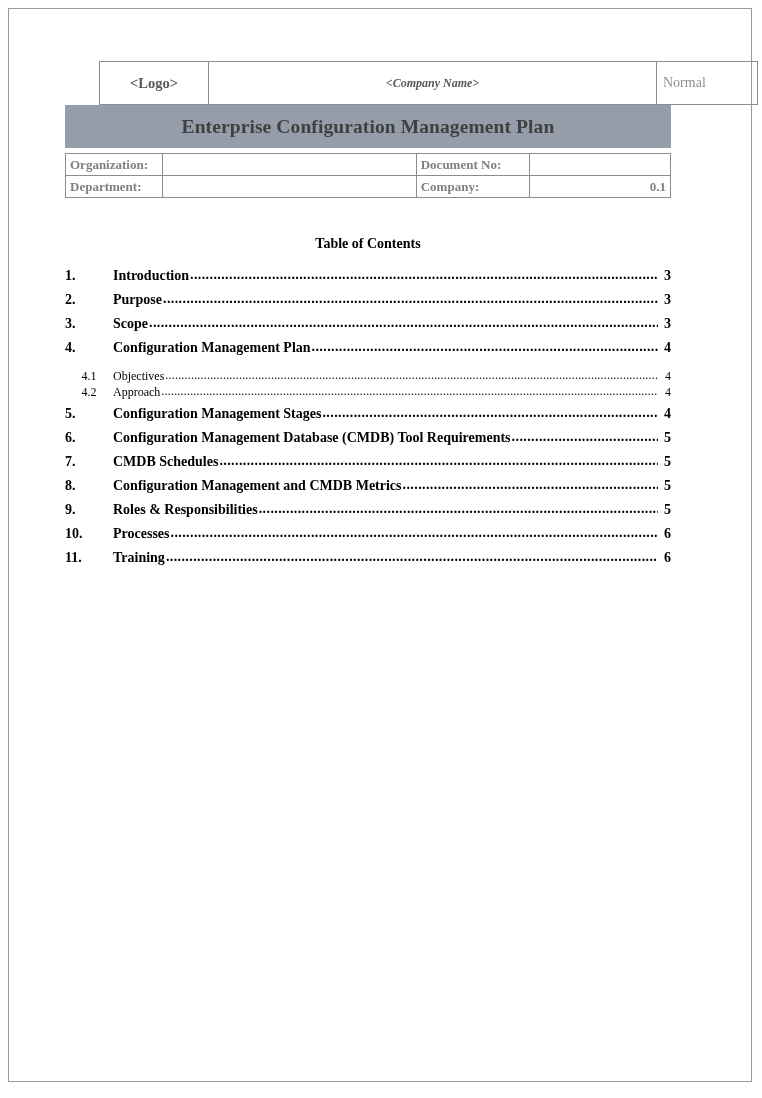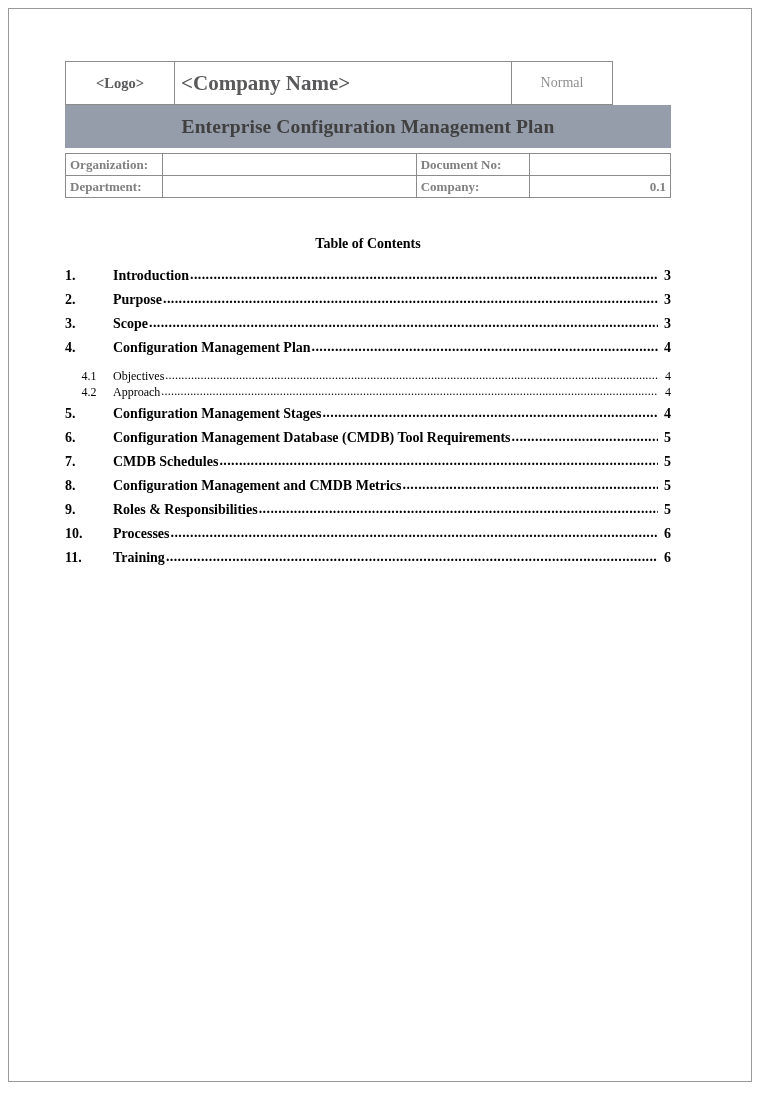--- a/index.html
+++ b/index.html
@@ -30,44 +30,46 @@
   .page-body {
     position: absolute;
     left: 56px;
     top: 52px;
     width: 606px;
   }
 
   
   .doc-header-table {
     border-collapse: collapse;
-    width: 548px;
+    width: 659px;
     table-layout: fixed;
+    margin-left: 34px;
   }
   .doc-header-table td {
     border: 1px solid #8c8c8c;
     height: 42px;
     vertical-align: middle;
     padding: 0 6px;
   }
   .cell-logo {
     width: 96px;
     text-align: center;
     font-weight: bold;
     font-size: 14.5px;
     color: #59595b;
   }
   .cell-company {
-    font-weight: bold;
-    font-size: 21px;
+    text-align: center;
+    font-weight: bold;
+    font-size: 12px;
     color: #59595b;
+    font-style: italic;
   }
   .cell-normal {
     width: 88px;
-    text-align: center;
     font-weight: normal;
     font-size: 14px;
     color: #8f8f8f;
   }
 
   
   .title-banner {
     width: 606px;
     height: 43px;
     background: #959caa;

